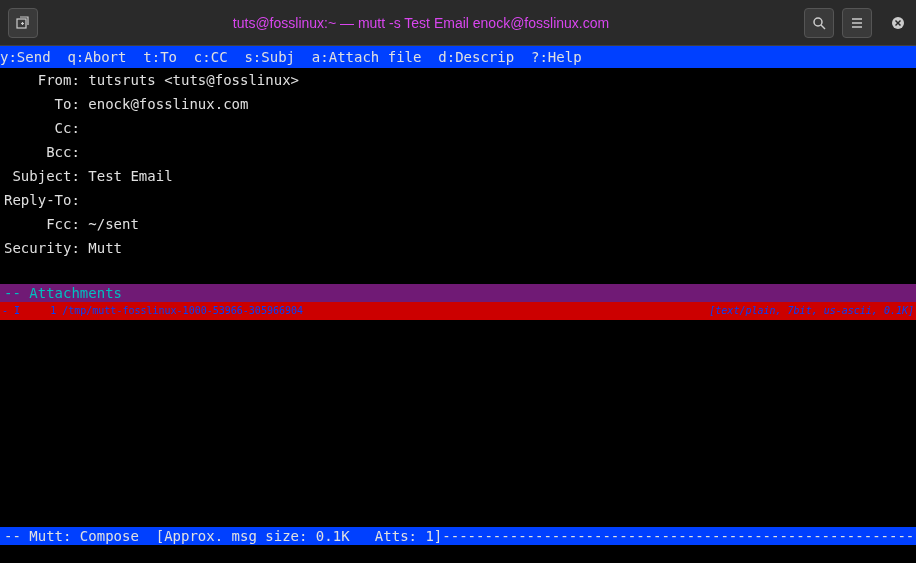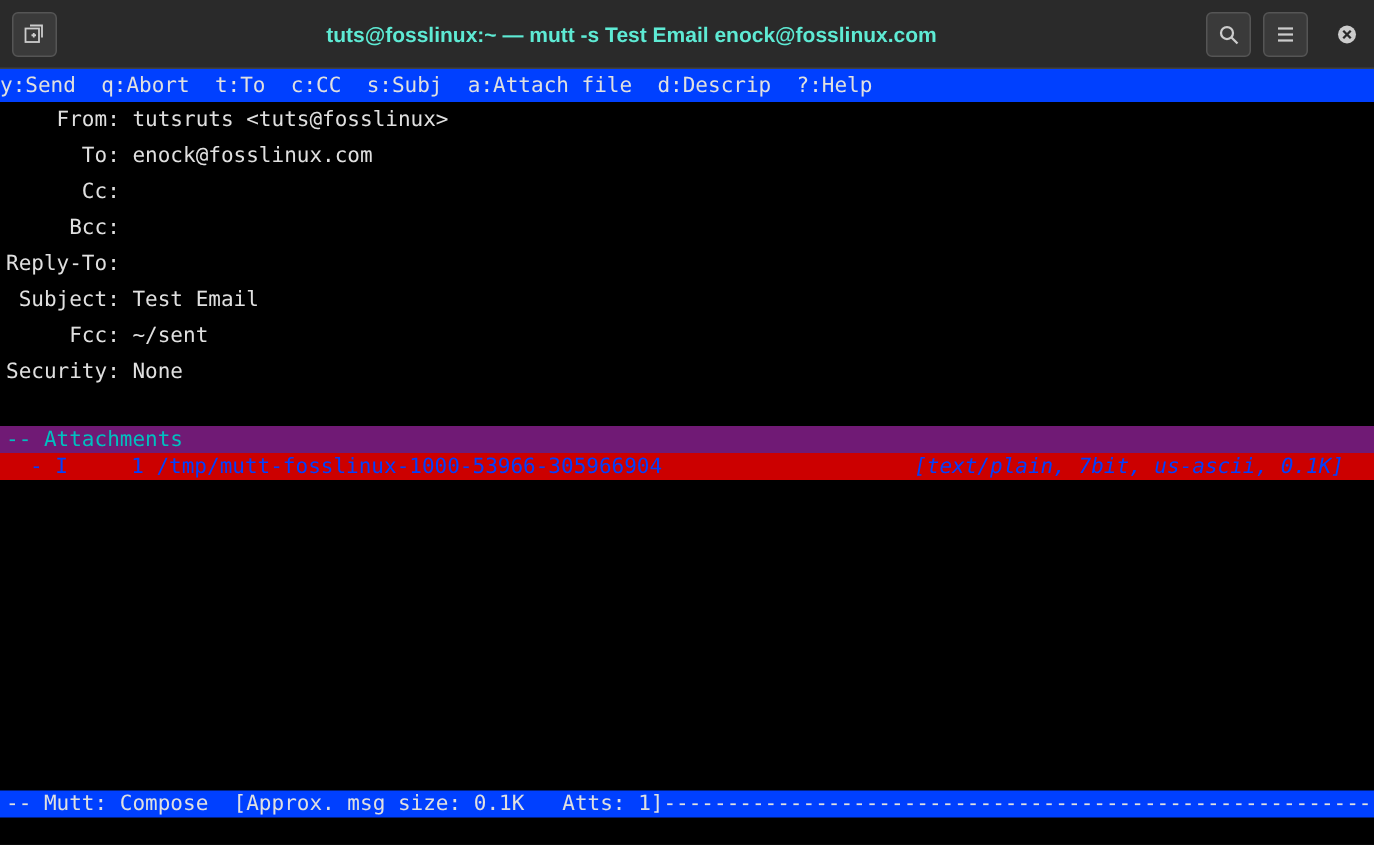--- a/index.html
+++ b/index.html
@@ -34,24 +34,24 @@
       border: 1px solid #555;
       border-radius: 4px;
       display: flex;
       align-items: center;
       justify-content: center;
       cursor: pointer;
     }
     .titlebar-title {
       flex: 1;
       text-align: center;
-      color: #5eead4;
+      color: #d946ef;
       font-family: sans-serif;
       font-size: 14px;
-      font-weight: 700;
+      font-weight: 400;
     }
     .titlebar-right {
       display: flex;
       gap: 8px;
       align-items: center;
     }
     .icon-btn {
       width: 30px;
       height: 30px;
       background: #3a3a3a;
@@ -95,23 +95,23 @@
       background: #701a75;
       color: #00c0c0;
       padding: 0 4px;
       white-space: pre;
       font-size: 14px;
       line-height: 18px;
     }
     .attachment-line {
       background: #cc0000;
       color: #0040ff;
-      padding: 0 20px;
-      white-space: pre;
-      font-size: 14px;
+      padding: 0 2px;
+      white-space: pre;
+      font-size: 10px;
       line-height: 18px;
       display: flex;
       justify-content: space-between;
     }
     .attachment-left {
       white-space: pre;
     }
     .attachment-right {
       white-space: pre;
       font-style: italic;
@@ -175,27 +175,27 @@
   <div class="menu-bar">y:Send  q:Abort  t:To  c:CC  s:Subj  a:Attach file  d:Descrip  ?:Help</div>
 
   <div class="header-line"><span>    From:</span><span> tutsruts &lt;tuts@fosslinux&gt;</span></div>
 
   <div class="header-line"><span>      To:</span><span> enock@fosslinux.com</span></div>
 
   <div class="header-line"><span>      Cc:</span><span></span></div>
 
   <div class="header-line"><span>     Bcc:</span><span></span></div>
 
+  <div class="header-line"><span> Subject:</span><span> Test Email</span></div>
+
   <div class="header-line"><span>Reply-To:</span><span></span></div>
 
-  <div class="header-line"><span> Subject:</span><span> Test Email</span></div>
-
   <div class="header-line"><span>     Fcc:</span><span> ~/sent</span></div>
 
-  <div class="header-line"><span>Security:</span><span> None</span></div>
+  <div class="header-line"><span>Security:</span><span> Mutt</span></div>
 
   <div class="header-line">&nbsp;</div>
 
   <div class="attachments-bar">-- Attachments</div>
 
   <div class="attachment-line">
     <span class="attachment-left">- I     1 /tmp/mutt-fosslinux-1000-53966-305966904</span>
     <span class="attachment-right">[text/plain, 7bit, us-ascii, 0.1K]</span>
   </div>
 

